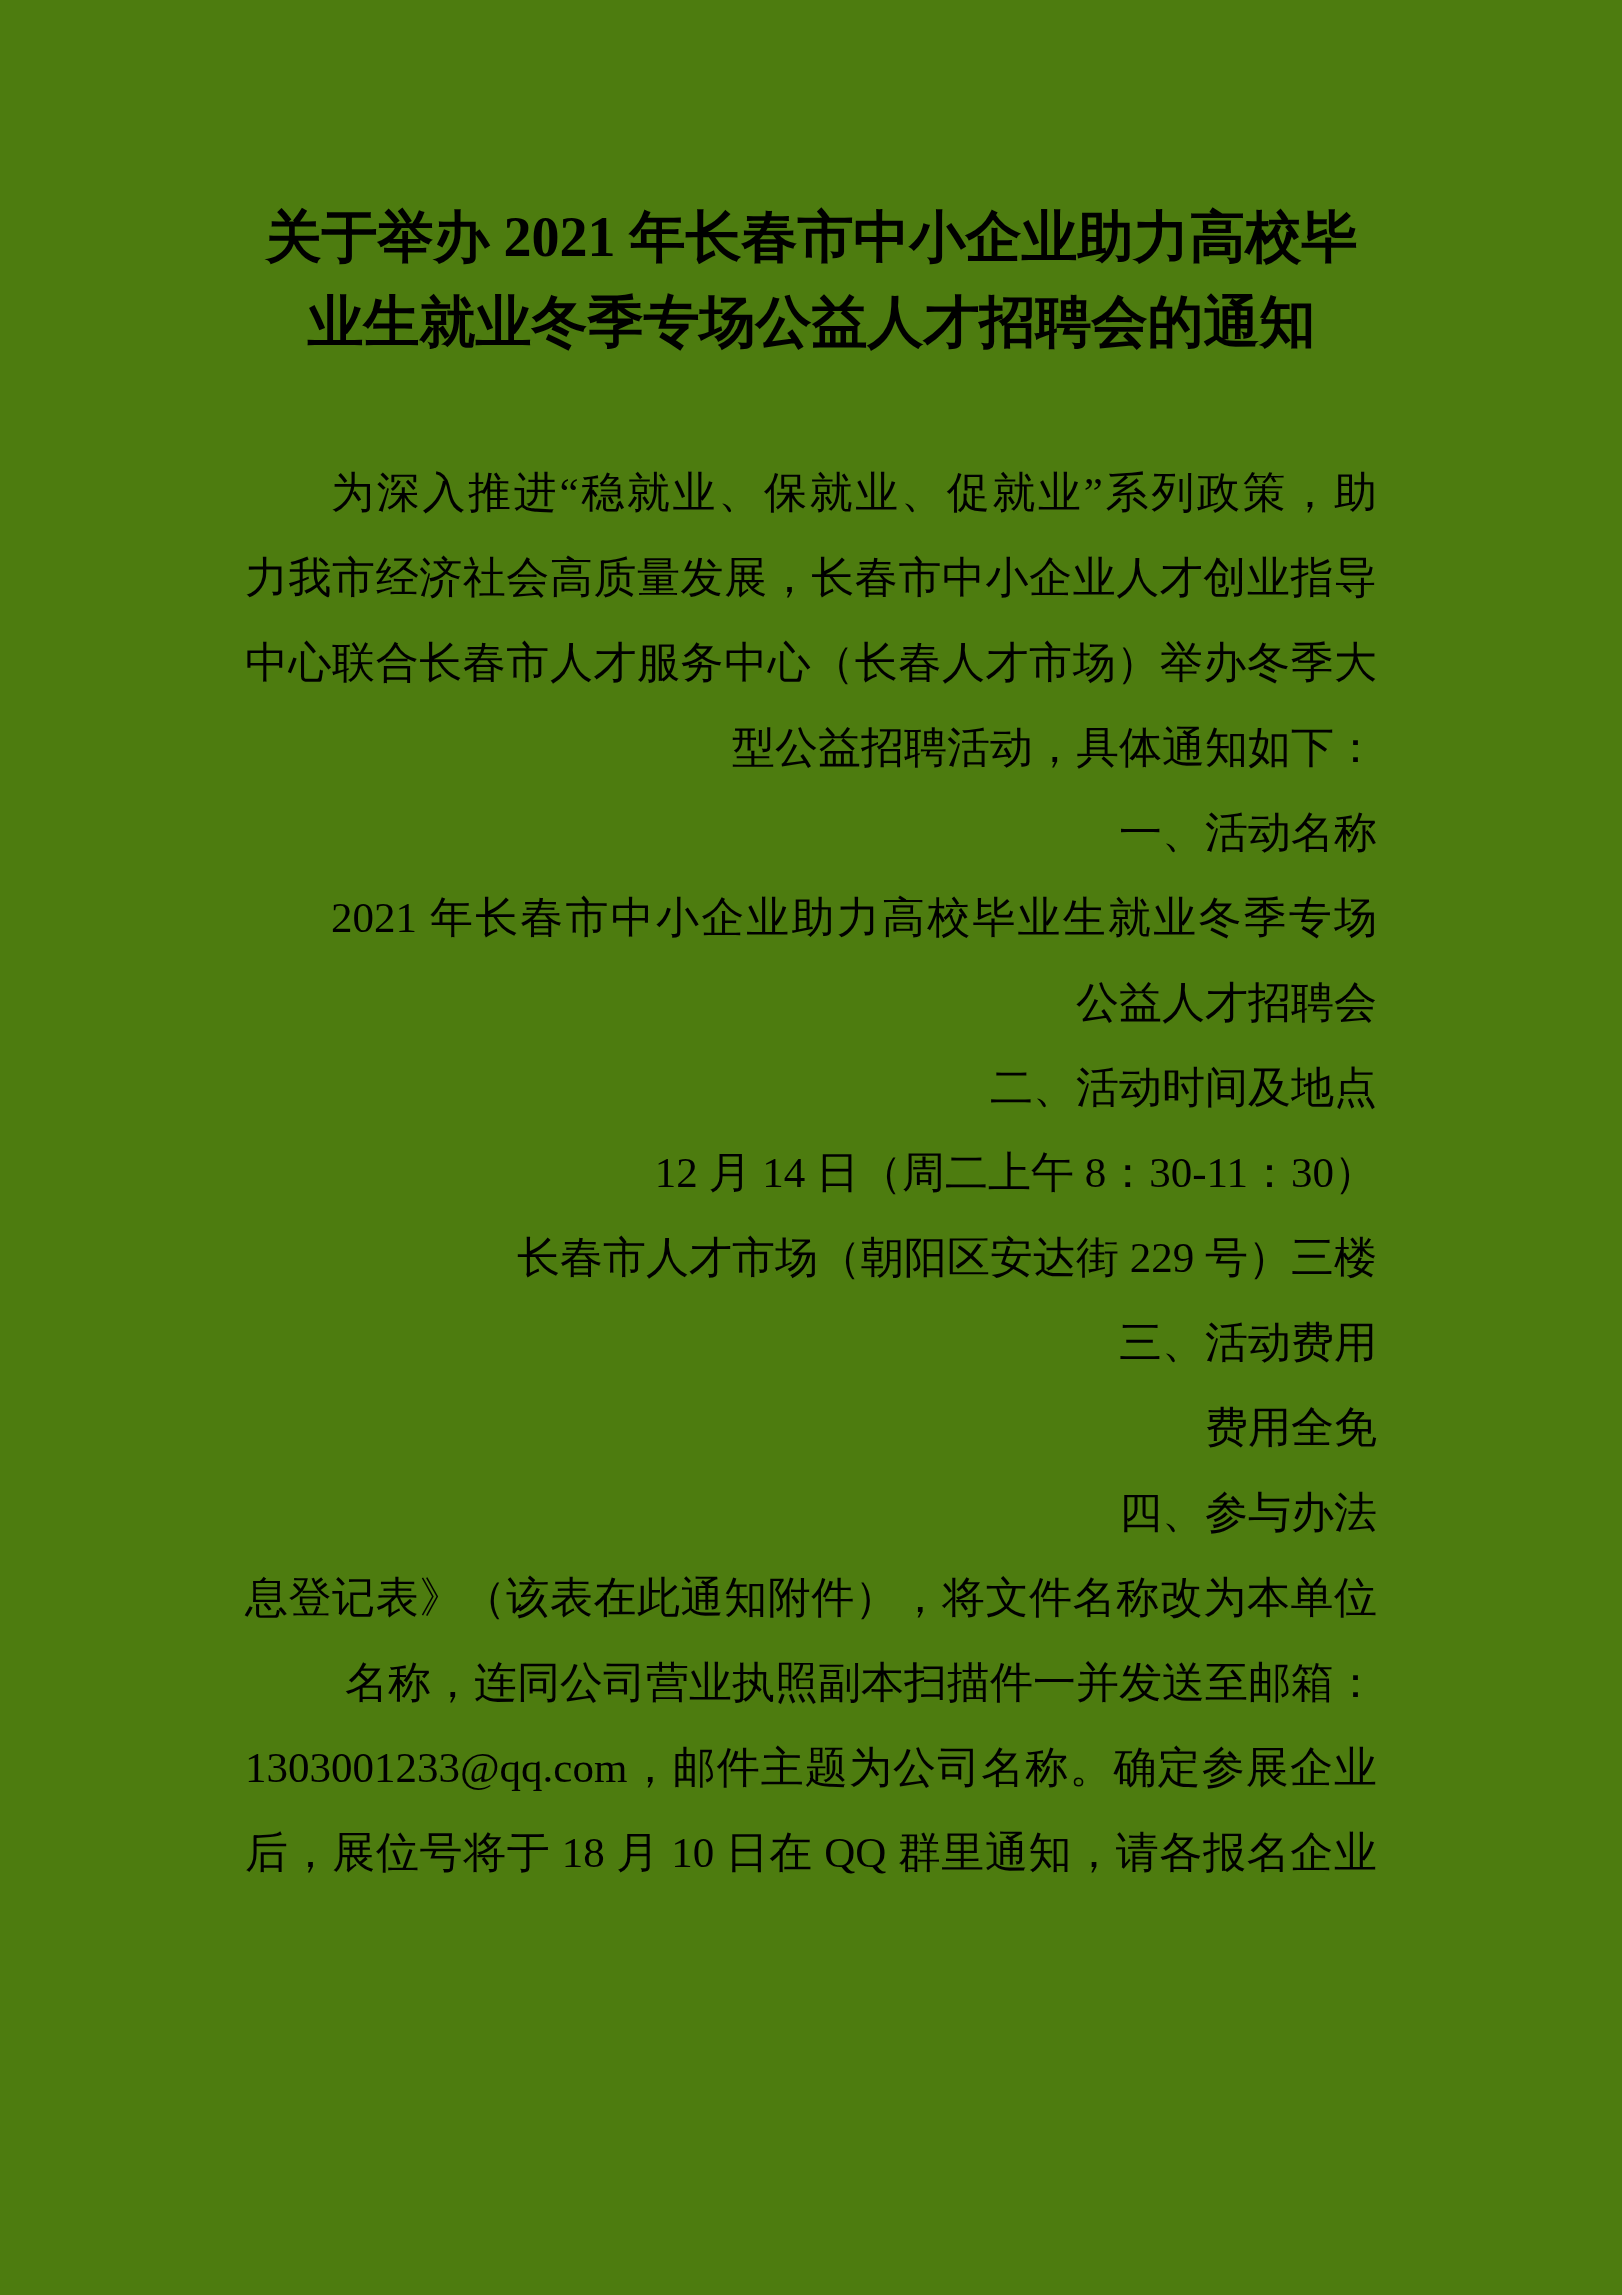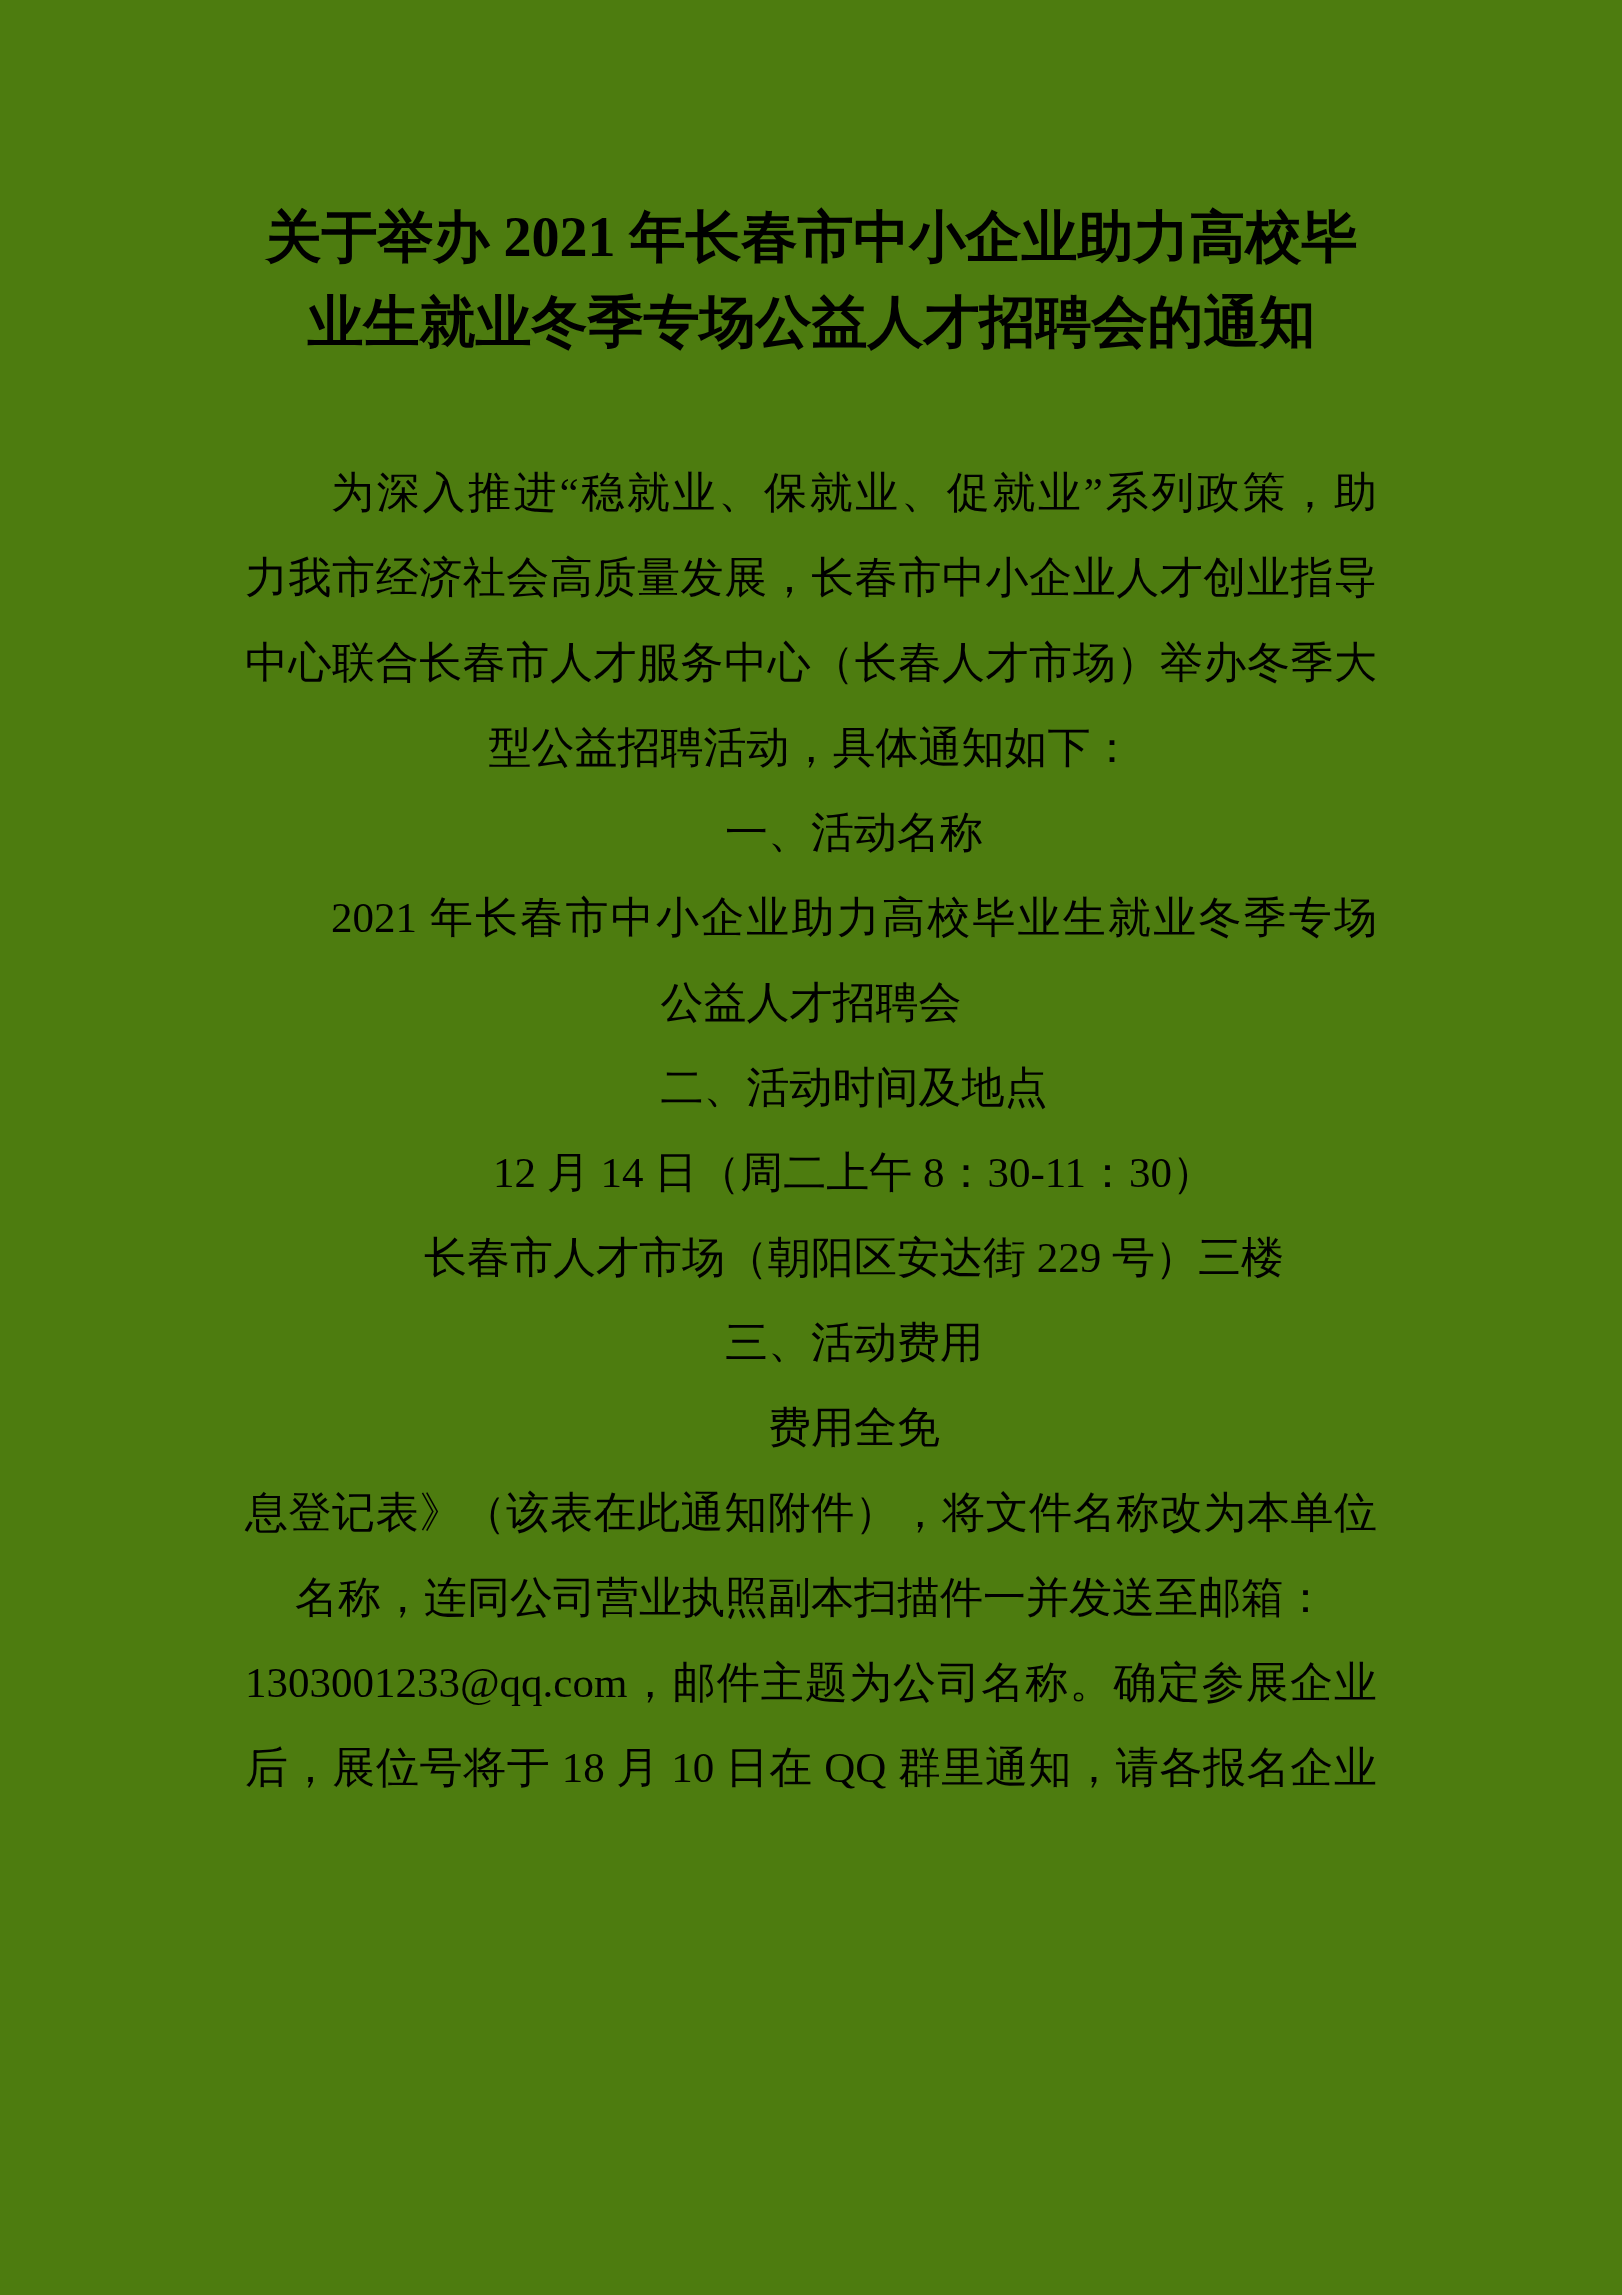--- a/index.html
+++ b/index.html
@@ -35,21 +35,21 @@
     position: absolute;
     top: 450px;
     left: 245px;
     width: 1132px;
     font-size: 43px;
     line-height: 85px;
     font-family: "Liberation Serif", serif;
   }
   .body-line {
     height: 85px;
-    text-align: center;
+    text-align: right;
   }
   .body-line.indent {
     padding-left: 86px;
   }
   .body-line.full {
     text-align: justify;
     text-align-last: justify;
   }
   .body-line.heading {
     font-weight: normal;
@@ -70,19 +70,20 @@
       <div class="body-line full">中心联合长春市人才服务中心（长春人才市场）举办冬季大</div>
       <div class="body-line">型公益招聘活动，具体通知如下：</div>
       <div class="body-line indent heading">一、活动名称</div>
       <div class="body-line indent full">2021 年长春市中小企业助力高校毕业生就业冬季专场</div>
       <div class="body-line">公益人才招聘会</div>
       <div class="body-line indent heading">二、活动时间及地点</div>
       <div class="body-line indent">12 月 14 日（周二上午 8：30-11：30）</div>
       <div class="body-line indent">长春市人才市场（朝阳区安达街 229 号）三楼</div>
       <div class="body-line indent heading">三、活动费用</div>
       <div class="body-line indent">费用全免</div>
+      <div class="body-line indent heading">四、参与办法</div>
       <div class="body-line full">息登记表》（该表在此通知附件），将文件名称改为本单位</div>
       <div class="body-line">名称，连同公司营业执照副本扫描件一并发送至邮箱：</div>
       <div class="body-line full">1303001233@qq.com，邮件主题为公司名称。确定参展企业</div>
       <div class="body-line full">后，展位号将于 18 月 10 日在 QQ 群里通知，请各报名企业</div>
     </div>
 </div>
 
 
 </body></html>

